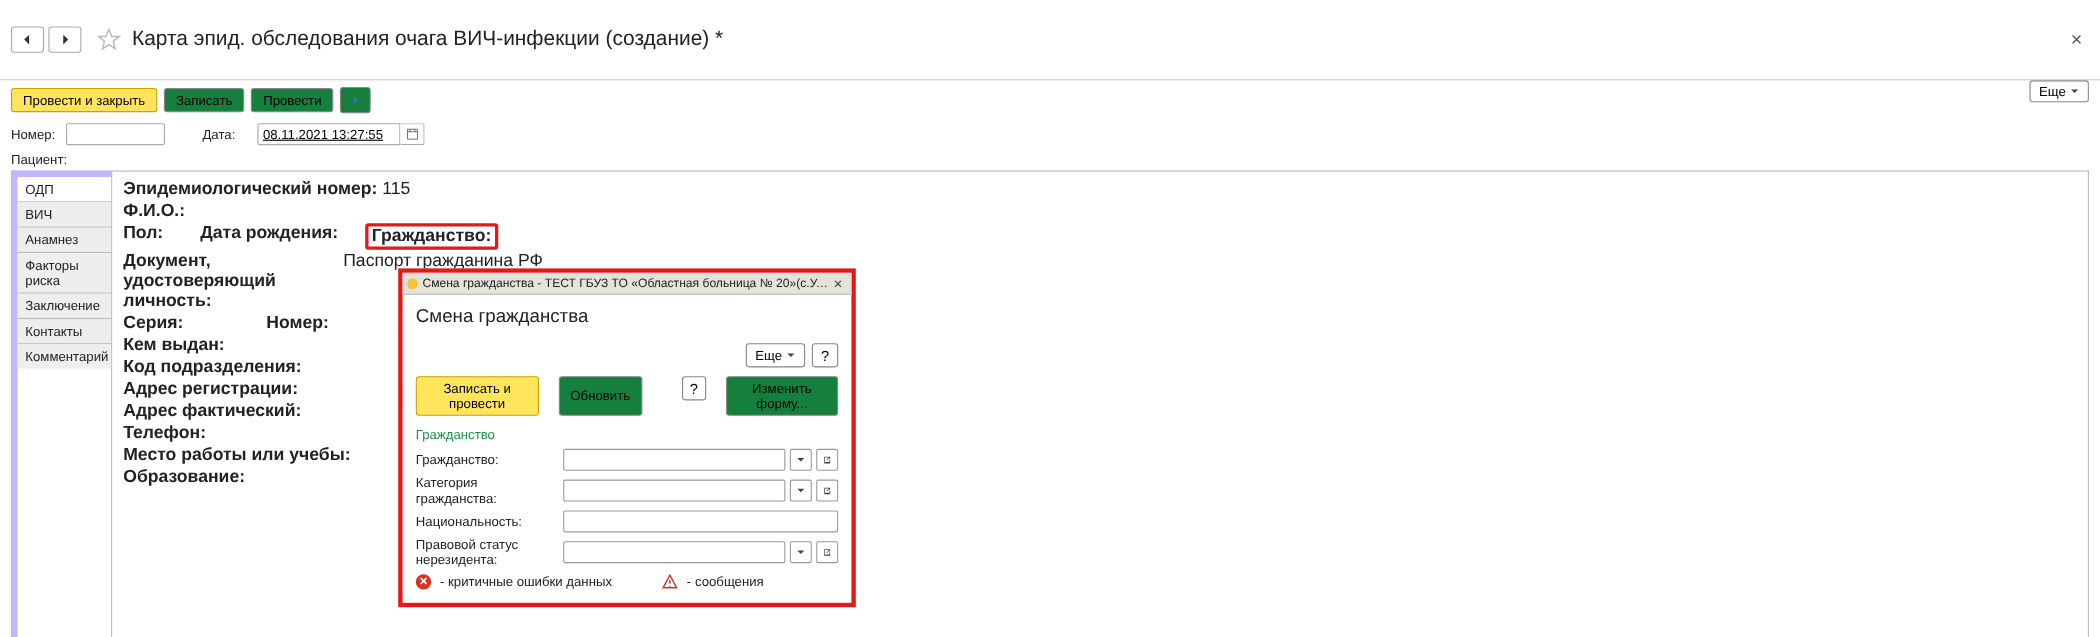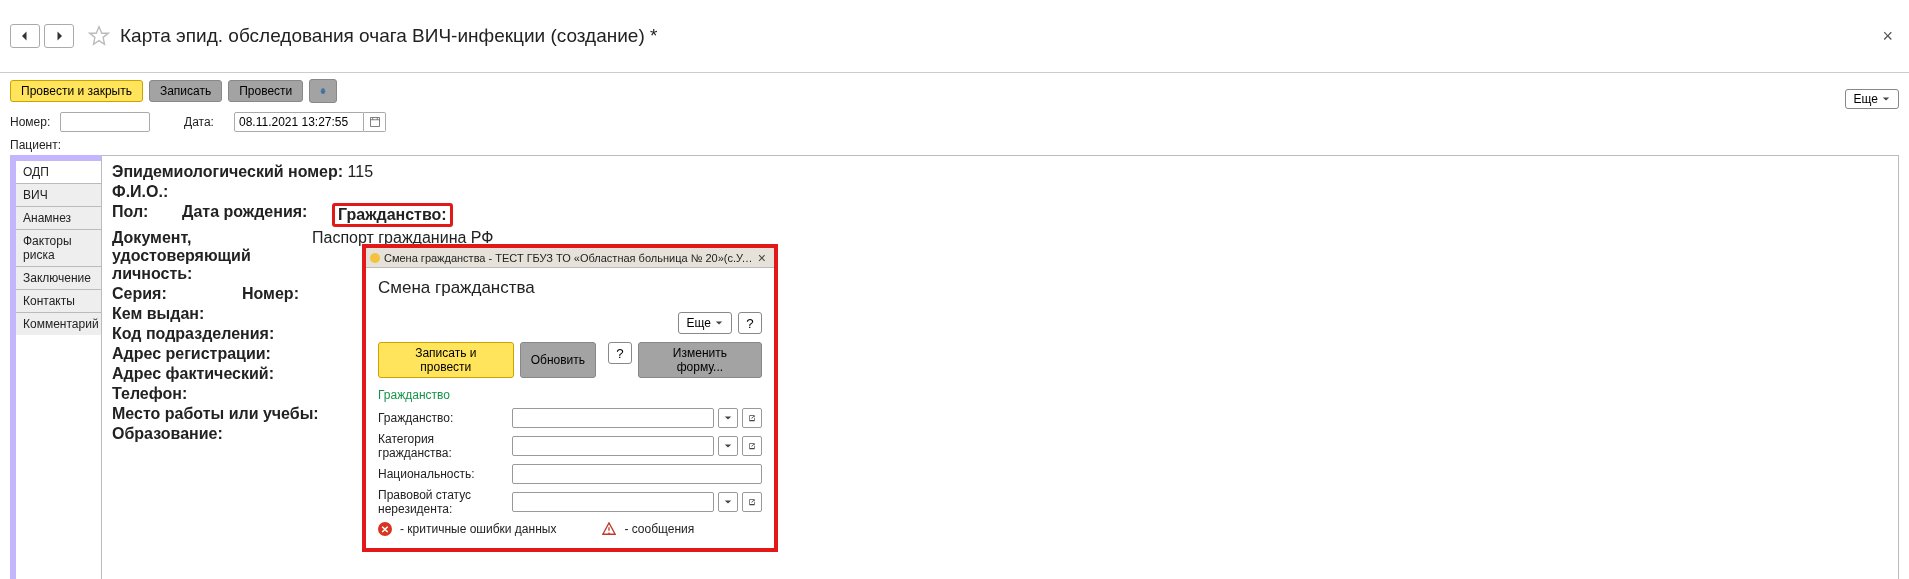--- a/index.html
+++ b/index.html
@@ -5,21 +5,21 @@
   html,body{margin:0;padding:0;font-family:Arial,Helvetica,sans-serif;font-size:12px;color:#222;background:#fff}
   *{box-sizing:border-box}
   .top-bar{display:flex;align-items:center;padding:24px 10px;border-bottom:1px solid #ccc}
   .nav-btn{width:30px;height:24px;border:1px solid #aaa;border-radius:3px;background:#fff;display:flex;align-items:center;justify-content:center;margin-right:4px;cursor:pointer}
   .nav-btn svg{width:12px;height:12px;fill:#333}
   .star-icon{margin:0 10px;display:flex;align-items:center}
   .star-icon svg{width:22px;height:22px;fill:none;stroke:#bbb;stroke-width:1.5}
   .page-title{font-size:19px;font-weight:normal}
   .close-x{margin-left:auto;font-size:18px;color:#555;cursor:pointer;padding:0 6px}
   .toolbar{display:flex;align-items:center;padding:6px 10px;gap:6px}
-  .btn{border:1px solid #888;border-radius:3px;background:#a3a3a3;padding:3px 10px;cursor:pointer;font-size:12px}
+  .btn{border:1px solid #888;border-radius:3px;background:#15803d;padding:3px 10px;cursor:pointer;font-size:12px}
   .btn-yellow{background:#ffe45c;border-color:#caa300;font-weight:normal}
   .print-btn{width:28px;height:24px;display:flex;align-items:center;justify-content:center}
   .print-btn svg{width:14px;height:14px;fill:#3a6ca8}
   .formrow{display:flex;align-items:center;padding:3px 10px;gap:6px;font-size:12px}
   .formrow label{min-width:44px}
   .txt{border:1px solid #aaa;border-radius:2px;height:20px;padding:1px 4px;font-size:12px}
   .date-wrap{position:relative;display:inline-flex}
   .cal-btn{width:22px;height:20px;border:1px solid #aaa;border-left:none;border-radius:0 2px 2px 0;background:#fff;display:flex;align-items:center;justify-content:center}
   .cal-btn svg{width:12px;height:12px;fill:#555}
   .body-area{display:flex;padding:0 10px;gap:0}
@@ -27,32 +27,32 @@
   .side-tabs div{padding:4px 7px;border-bottom:1px solid #bbb;background:#eee;cursor:pointer}
   .side-tabs div:last-child{border-bottom:none}
   .side-tabs .active{background:#fff}
   .content{flex:1;border:1px solid #bbb;border-left:none;padding:6px 10px;position:relative;min-height:450px}
   .content .line{padding:1px 0;font-size:16px;display:flex}
   .content .line b{font-weight:bold}
   .red-hl{border:3px solid #e21919;border-radius:3px;padding:0 3px;display:inline-block}
   .more-btn{border:1px solid #888;border-radius:3px;background:#fff;padding:2px 8px;cursor:pointer;font-size:12px;display:inline-flex;align-items:center;gap:4px}
   .more-btn svg{width:8px;height:8px;fill:#444}
   .right-more{margin-left:auto}
-  .top-full{display:flex;align-items:flex-end;padding:0 10px}
+  .top-full{display:flex;align-items:flex-start;padding:0 10px}
 
   
   .modal{position:absolute;left:260px;top:88px;width:416px;border:4px solid #e21919;background:#fff;font-size:12px}
   .modal-title{display:flex;align-items:center;background:#e6e2d9;height:20px;padding:0 4px;font-size:11px;border-bottom:1px solid #bbb}
   .modal-title .dot{width:10px;height:10px;border-radius:50%;background:#f5c23e;margin-right:4px;display:inline-block}
   .modal-title .txtlbl{white-space:nowrap;overflow:hidden;text-overflow:ellipsis;flex:1}
   .modal-title .xbtn{cursor:pointer;font-size:14px;color:#444;padding:0 4px}
   .modal-body{padding:10px 12px 12px 12px}
   .modal-h1{font-size:17px;margin:0 0 14px 0;font-weight:normal}
   .modal-row{display:flex;justify-content:flex-end;gap:6px;margin-bottom:8px}
-  .modal-row2{display:flex;gap:6px;margin-bottom:10px}
+  .modal-row2{display:flex;gap:18px;margin-bottom:10px}
   .modal-row2 .spacer{flex:1}
   .sq-btn{width:24px;height:22px;border:1px solid #888;border-radius:3px;background:#fff;display:flex;align-items:center;justify-content:center;cursor:pointer}
   .sec-title{color:#159447;font-weight:normal;margin:4px 0 6px 0}
   .field-row{display:flex;align-items:center;margin:4px 0;gap:4px}
   .field-row label{width:130px}
   .field-input{flex:1;height:20px;border:1px solid #999;border-radius:2px;background:#fff}
   .drop{width:20px;height:20px;border:1px solid #999;border-radius:2px;display:flex;align-items:center;justify-content:center;background:#fff}
   .drop svg{width:8px;height:8px;fill:#444}
   .legend{display:flex;align-items:center;gap:8px;margin:6px 0 0 0;font-size:12px}
   .err-ico{width:14px;height:14px;border-radius:50%;background:#d9341e;display:inline-flex;align-items:center;justify-content:center;color:#fff;font-size:10px;font-weight:bold}
@@ -101,21 +101,21 @@
         </svg>
     </button>
   </div>
 </div>
 
 <div class="formrow">
   <label>Номер:</label>
   <input class="txt" style="width: 90px;" value="">
   <label style="margin-left:28px">Дата:</label>
   <span class="date-wrap">
-    <input class="txt" style="width: 130px; border-radius: 2px 0px 0px 2px;" value="08.11.2021 13:27:55">
+    <input class="txt" style="width: 130px; border-radius: 2px 0px 0px 2px; text-decoration: underline;" value="08.11.2021 13:27:55">
     <span class="cal-btn">
       <svg viewBox="0 0 16 16">
           <path d="M2 2h12v12H2zM2 5h12M5 2v3M11 2v3" stroke="#555" fill="none"></path>
         </svg>
     </span>
   </span>
 </div>
 
 <div class="formrow">
   <label>Пациент:</label>

